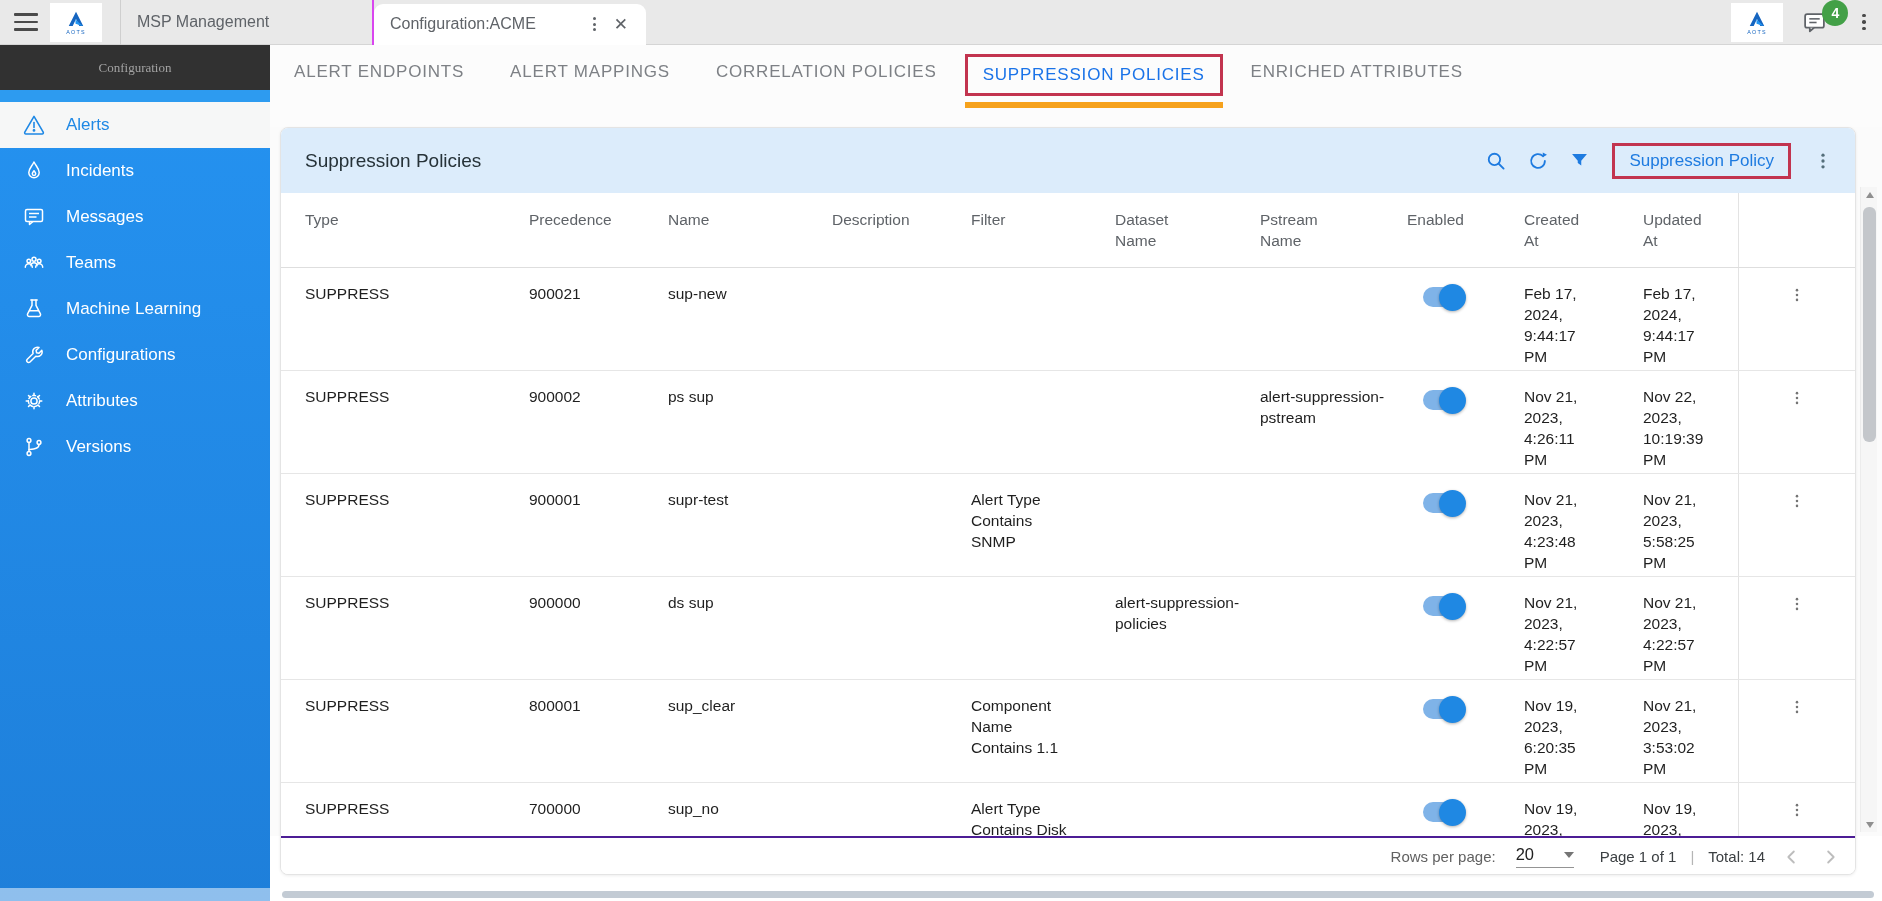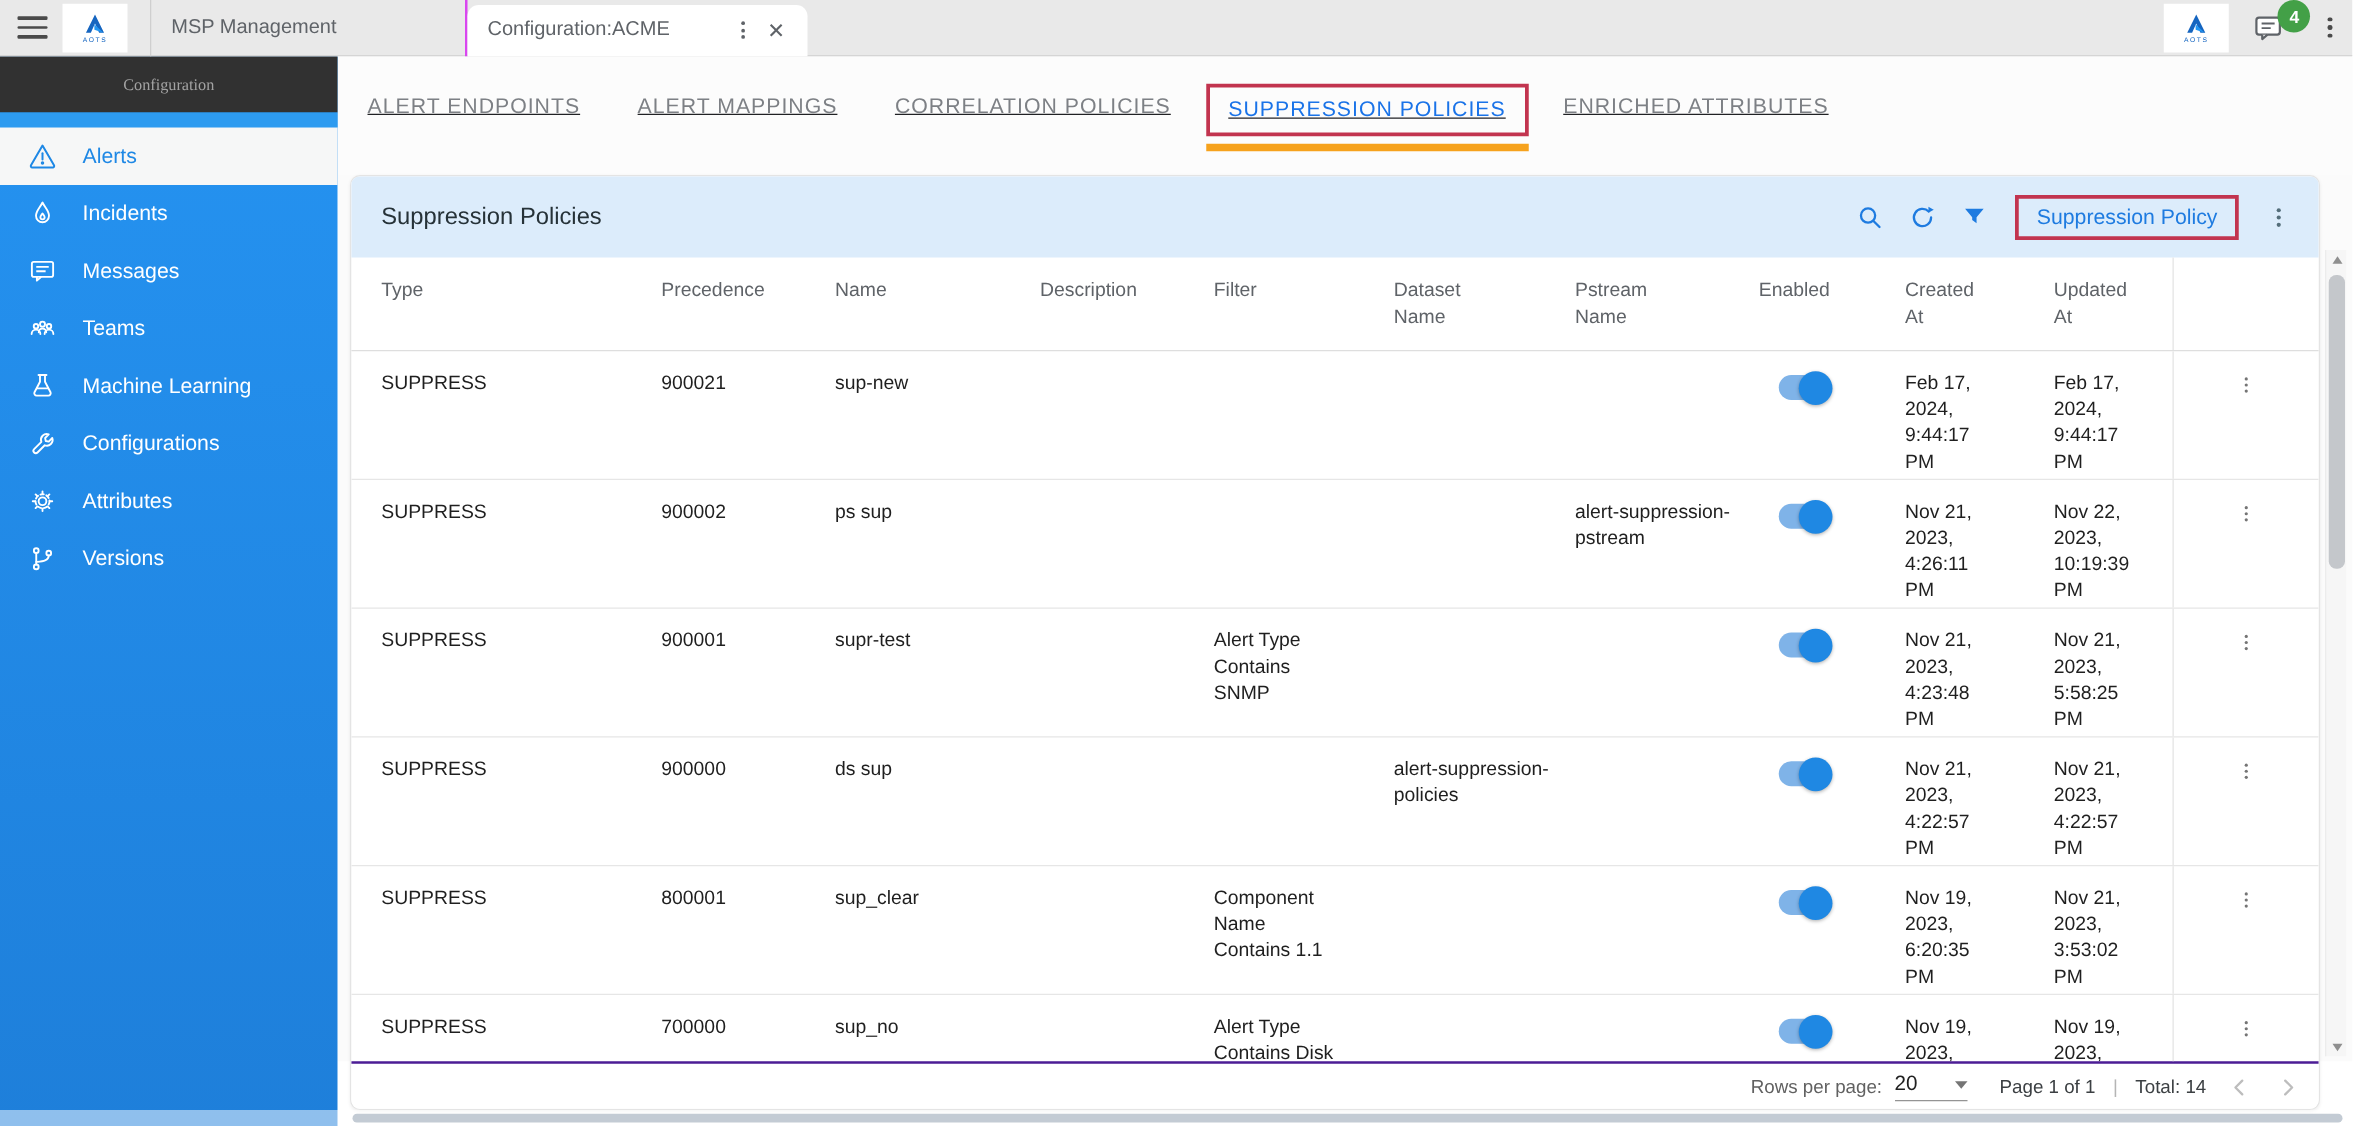--- a/index.html
+++ b/index.html
@@ -25,21 +25,21 @@
 
   
   .sidebar { position:absolute; left:0; top:45px; width:270px; height:856px; background:linear-gradient(180deg,#2593f1 0%, #1e7fda 100%); z-index:2; }
   .side-header { height:45px; background:#313131; color:#a3a3a3; font-size:13px; display:flex; align-items:center; justify-content:center;font-family:Liberation Serif, serif; }
   .side-gap { height:12px; background:#2d9bf0; }
   .side-item { height:46px; display:flex; align-items:center; padding-left:22px; color:#fff; font-size:17px; cursor:pointer; }
   .side-item svg { width:24px; height:24px; margin-right:20px; flex:0 0 auto; }
   .side-item.selected { background:#f6f7f7; color:#1e88e5; }
 
   
-  .content { position:absolute; left:270px; top:45px; width:1612px; height:804px; background:#fbfbfb;text-decoration:underline; }
+  .content { position:absolute; left:270px; top:32px; width:1612px; height:804px; background:#fbfbfb; }
   .tabs-row { position:relative; height:95px; background:#fcfcfc; display:flex; align-items:flex-start; padding:22px 0 0 24px; }
   .nav-tab { font-size:17px; letter-spacing:.8px; color:#7d8085; margin-right:46px; padding:8px 0; white-space:nowrap; cursor:pointer; }
   .nav-tab.active { color:#1a73e8; border:3px solid #c2344f; padding:8px 15px; margin-left:-18px; margin-right:28px; position:relative; }
   .nav-tab.active::after { content:""; position:absolute; left:-3px; right:-3px; bottom:-15px; height:6px; background:#f6a21d; }
 
   
   .card { position:absolute; left:10px; top:95px; width:1576px; height:748px; background:#fff; border:1px solid #e4e4e4; border-radius:8px; overflow:hidden; box-shadow:0 1px 3px rgba(0,0,0,.07); }
   .card-head { height:65px; background:#dcecfb; display:flex; align-items:center; padding:0 22px 0 24px; }
   .panel-title { font-size:19px; color:#263238; }
   .tools { margin-left:auto; display:flex; align-items:center; gap:20px; }
@@ -58,21 +58,21 @@
   .c-date span { display:inline-block; max-width:68px; }
   .c-actions { border-left:1px solid #e3e3e3; display:flex; justify-content:center; padding-top:18px; padding-right:0; }
   .thead .c-actions { border-left:1px solid #e3e3e3; }
   .row-kebab { cursor:pointer; }
 
   .switch { position:relative; width:40px; height:20px; background:#7fb3e8; border-radius:11px; margin-top:4px; margin-left:16px; cursor:pointer; }
   .switch .knob { position:absolute; right:-3px; top:-3.5px; width:27px; height:27px; border-radius:50%; background:#1f88e3; box-shadow:0 1px 3px rgba(0,0,0,.3); }
 
   .card-footer { height:39px; border-top:2px solid #4c1d95; display:flex; align-items:center; justify-content:flex-end; padding-right:14px; background:#fff; }
   .rpp-label { font-size:15px; color:#616161; }
-  .rpp-select { width:58px; margin-left:10px; display:flex; align-items:center; justify-content:space-between; border-bottom:1px solid #949494; padding-bottom:3px; cursor:pointer; }
+  .rpp-select { width:58px; margin-left:20px; display:flex; align-items:center; justify-content:space-between; border-bottom:1px solid #949494; padding-bottom:3px; cursor:pointer; }
   .rpp-value { font-size:16.5px; color:#212121; }
   .caret { width:0; height:0; border-left:5px solid transparent; border-right:5px solid transparent; border-top:6px solid #757575; }
   .page-info { font-size:15px; color:#3c4043; margin-left:26px; }
   .pg-div { color:#b5b5b5; margin:0 14px; font-size:15px; }
   .total { font-size:15px; color:#3c4043; }
   .pg-btn { margin-left:16px; cursor:default; display:flex; align-items:center; }
 
   
   .vscroll { position:absolute; left:1590px; top:155px; width:17px; height:645px; background:#f6f6f6; border-left:1px solid #ececec; }
   .vs-up, .vs-down { position:absolute; left:0; width:17px; height:15px; display:flex; align-items:center; justify-content:center; }

